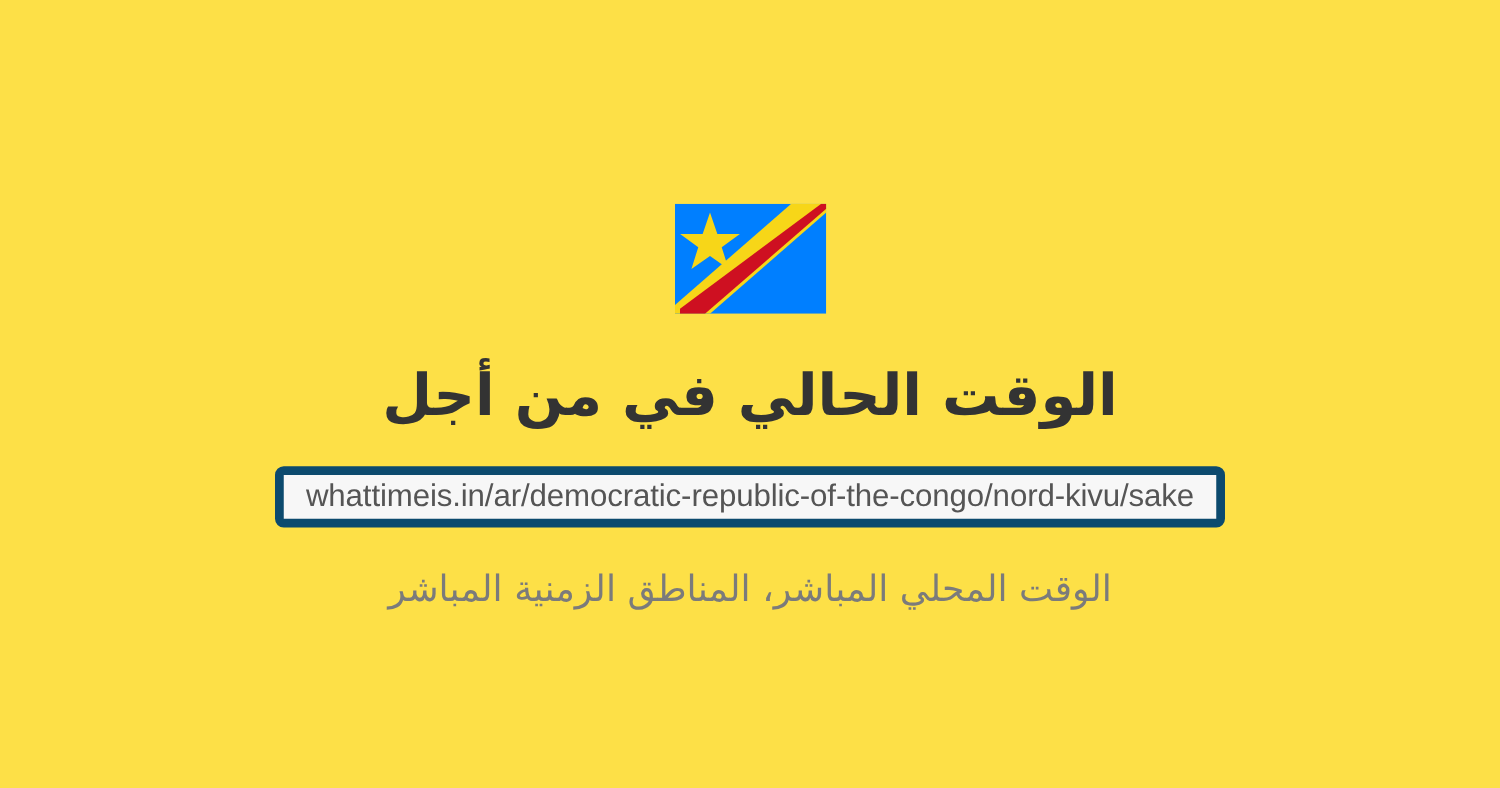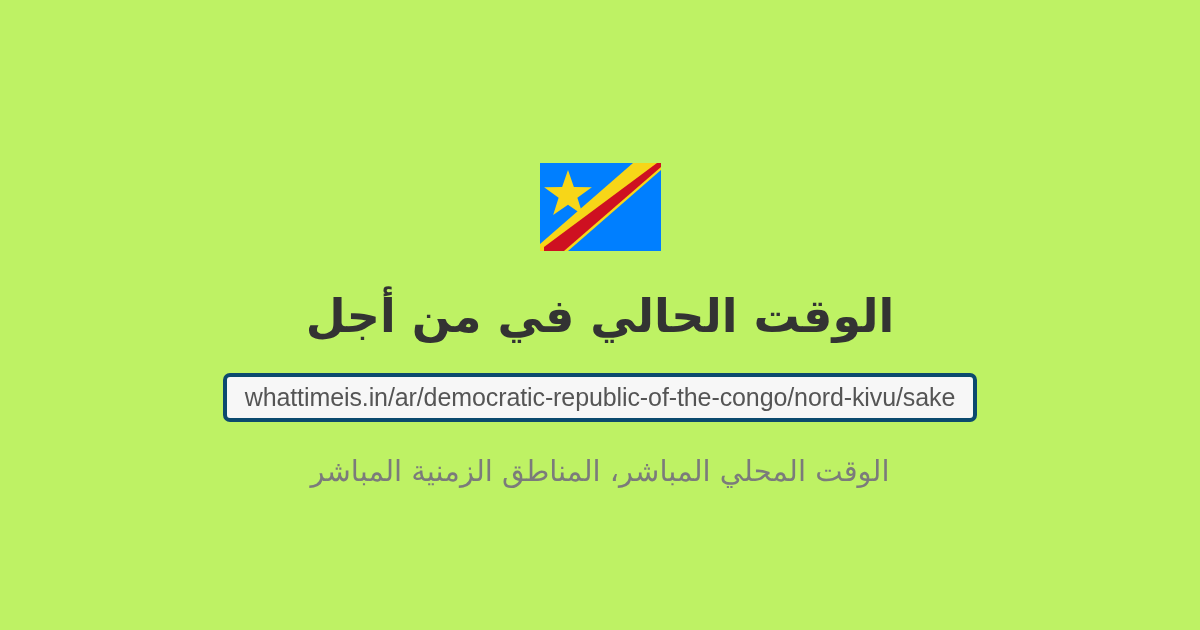--- a/index.html
+++ b/index.html
@@ -16,21 +16,21 @@
   }
 
   .card {
     width: 1200px;
     height: 630px;
     box-sizing: border-box;
     display: flex;
     flex-direction: column;
     align-items: center;
     justify-content: flex-start;
-    background: #bef264;
+    background: #fde047;
   }
 
   
   .flag-wrap {
     margin-top: 163px;
     width: 121px;
     height: 88px;
     line-height: 0;
   }
   .flag-wrap svg {
@@ -59,21 +59,21 @@
   
   .url-pill {
     margin-top: 28px;
     box-sizing: border-box;
     height: 49px;
     padding: 0 18px;
     display: flex;
     align-items: center;
     justify-content: center;
     background: #f7f7f7;
-    border: 4px solid #0c4a6e;
+    border: 7px solid #0c4a6e;
     border-radius: 7px;
     direction: ltr;
   }
   .url-text {
     font-family: "Liberation Sans", sans-serif;
     font-size: 25px;
     line-height: 25px;
     color: #555555;
     white-space: nowrap;
     letter-spacing: -0.1px;

